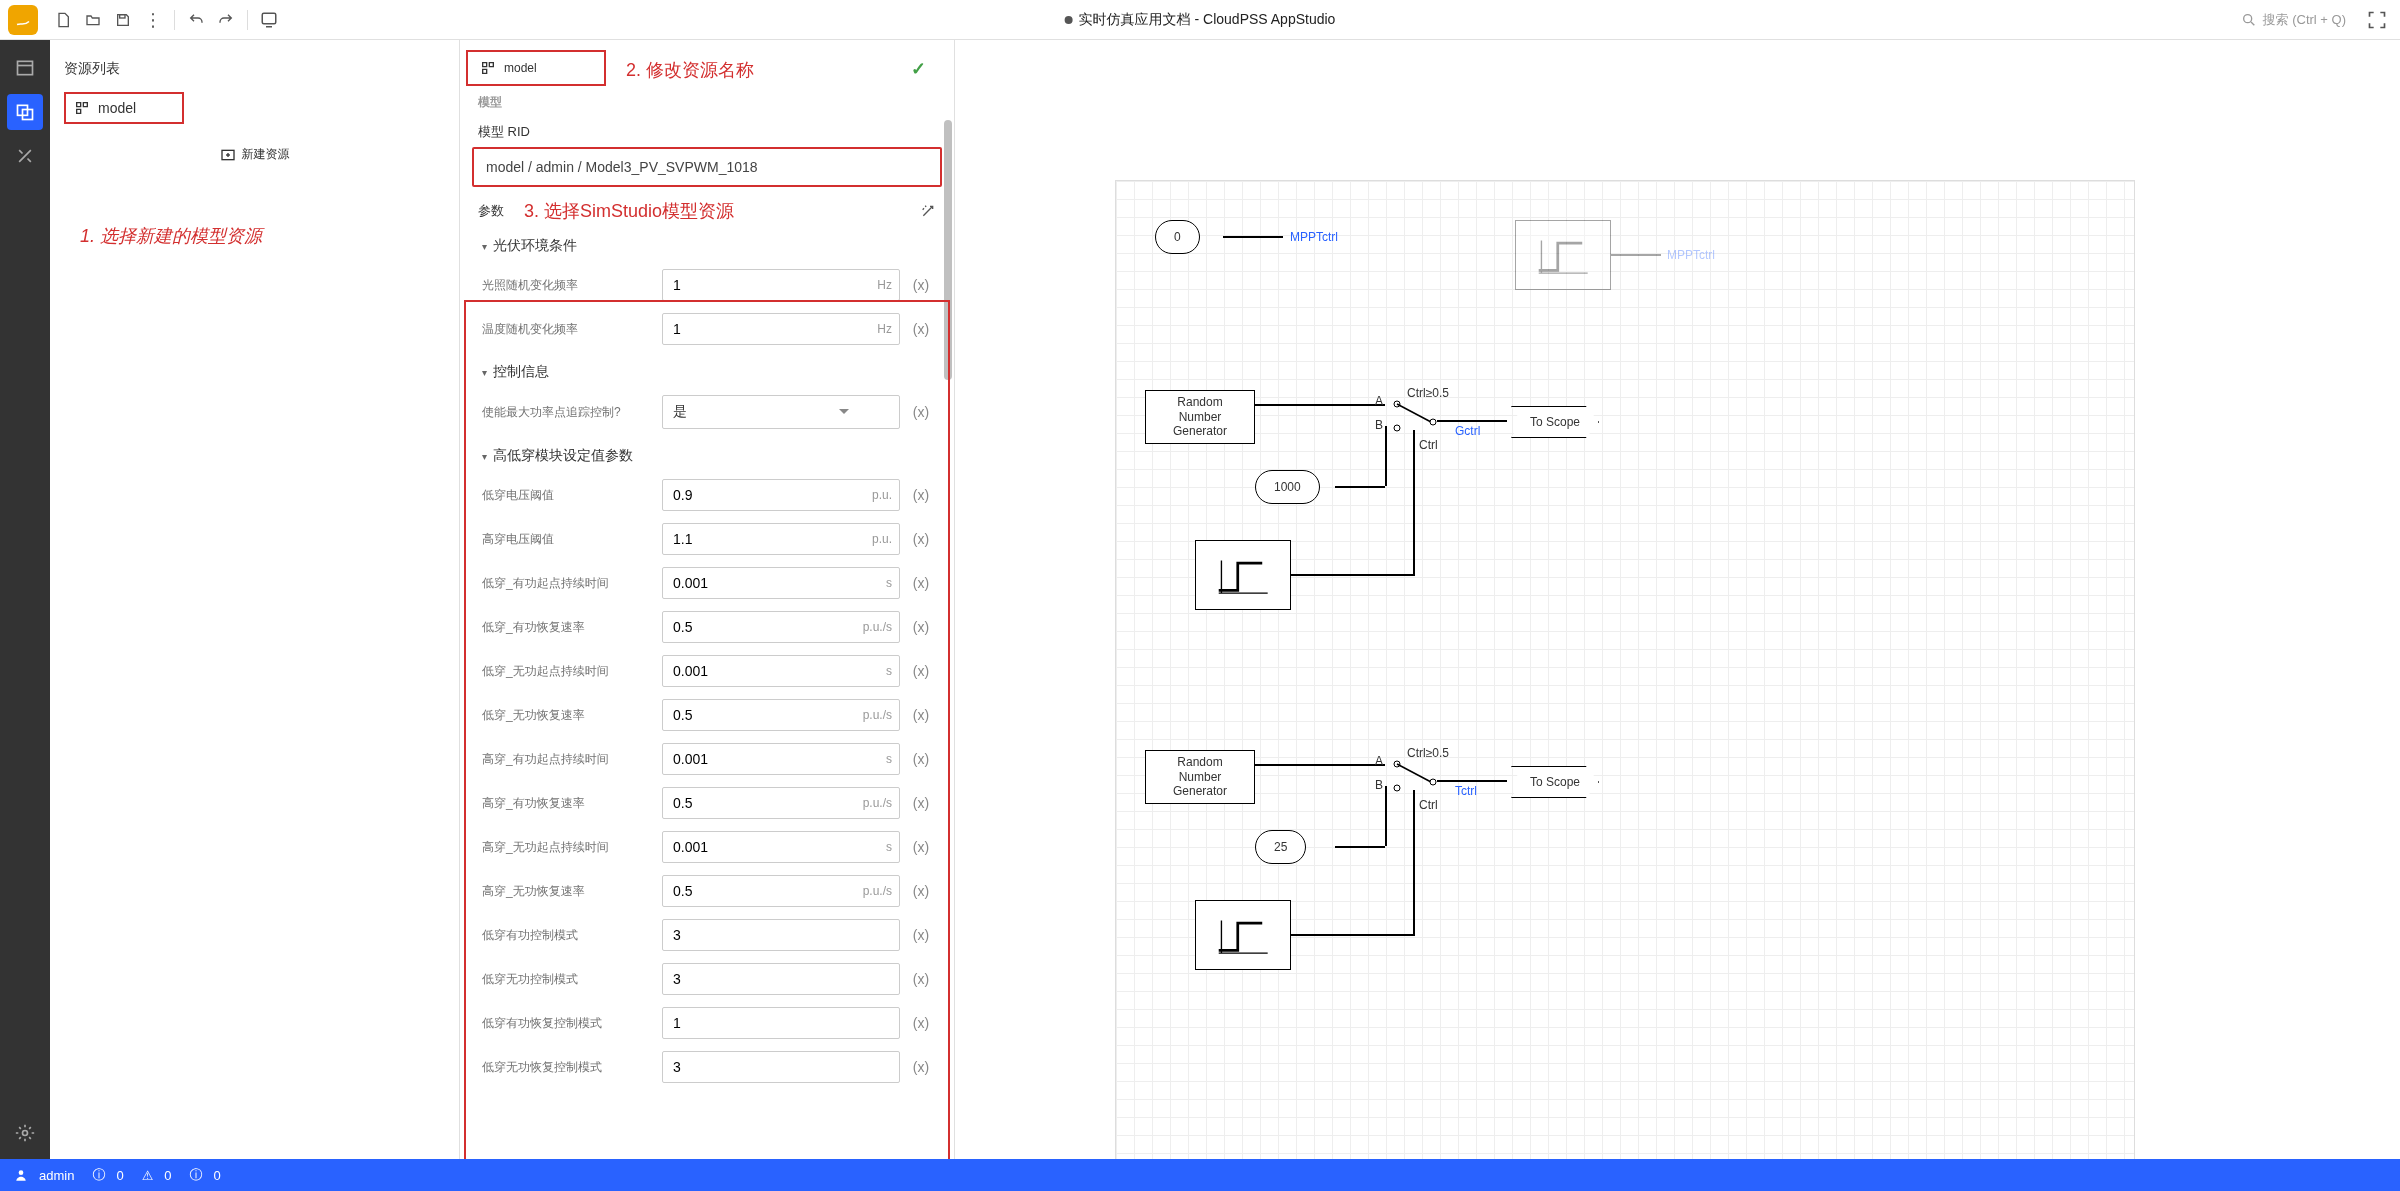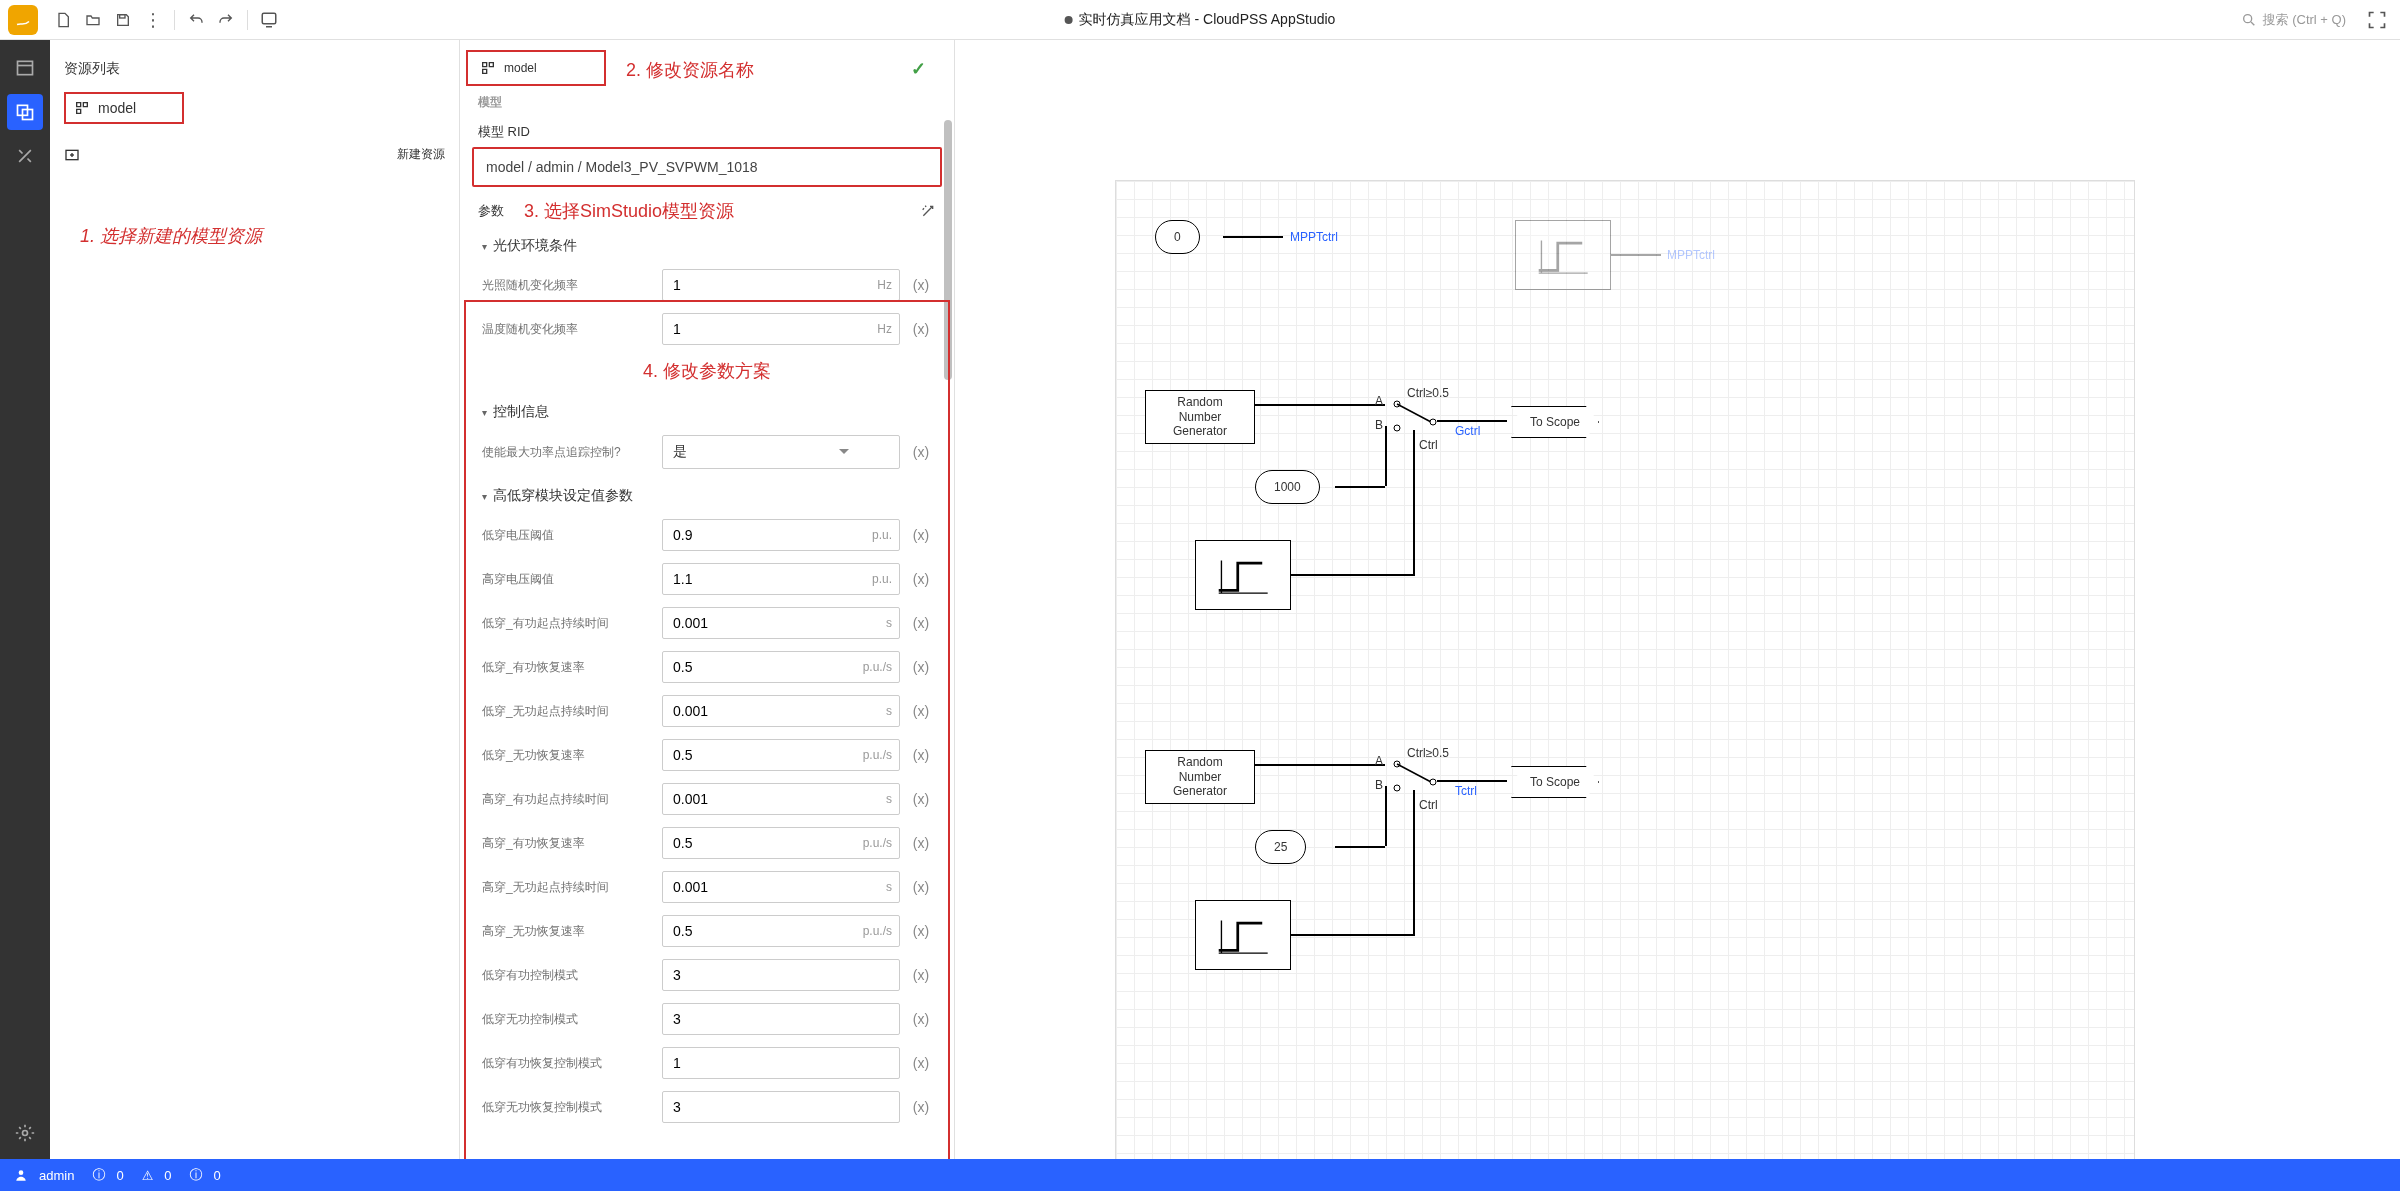--- a/index.html
+++ b/index.html
@@ -20,21 +20,21 @@
   .rail .ritem { width: 36px; height: 36px; margin-bottom: 8px; display: flex; align-items: center; justify-content: center; color: #aaa; border-radius: 4px; cursor: pointer; }
   .rail .ritem.active { background: #2962ff; color: #fff; }
   .rail .spacer { flex: 1; }
 
   
   .panel1 { position: absolute; left: 50px; top: 40px; width: 410px; bottom: 32px; background: #fff; border-right: 1px solid #e0e0e0; padding: 10px 14px; }
   .panel1 .hdr { font-size: 14px; color: #333; margin-bottom: 14px; margin-top: 10px; }
   .panel1 .itemrow { display: flex; align-items: center; padding: 6px 8px; font-size: 14px; color: #333; }
   .panel1 .itemrow .ricon { width: 16px; height: 16px; margin-right: 8px; }
   .redbox1 { border: 2px solid #d32f2f; }
-  .panel1 .newres { display: flex; align-items: center; justify-content: space-between; padding: 8px 0; color: #333; margin-top: 14px; gap: 6px; }
+  .panel1 .newres { display: flex; align-items: center; justify-content: center; padding: 8px 0; color: #333; margin-top: 14px; gap: 6px; }
   .ann { color: #d32f2f; font-size: 18px; position: absolute; }
 
   
   .panel2 { position: absolute; left: 460px; top: 40px; width: 495px; bottom: 32px; background: #fff; border-right: 1px solid #e0e0e0; overflow-y: auto; }
   .p2-inner { padding: 6px 6px 40px; }
   .modelhead { display: flex; align-items: center; padding: 8px 12px; border: 2px solid #d32f2f; margin: 4px 0 6px; gap: 8px; }
   .check { color: #43a047; font-weight: bold; position: absolute; right: 28px; top: 18px; font-size: 18px; }
   .sublabel { font-size: 12px; color: #999; padding: 2px 12px 10px; font-weight: bold; }
   .fieldlbl { font-size: 13px; color: #333; padding: 2px 12px 6px; }
   .ridbox { margin: 0 6px 12px; border: 2px solid #d32f2f; padding: 10px 12px; background: #fff; border-radius: 2px; font-size: 14px; color: #444; }
@@ -222,21 +222,20 @@
         <div class="lbl">光照随机变化频率</div>
         <div class="ctrl"><input type="text" value="1" style=""><span class="unit">Hz</span></div>
         <div class="xbtn">(x)</div>
       </div>
       <div class="formrow">
         <div class="lbl">温度随机变化频率</div>
         <div class="ctrl"><input type="text" value="1" style=""><span class="unit">Hz</span></div>
         <div class="xbtn">(x)</div>
       </div>
 
-      <div style="text-align:center; padding:8px 0;"><span class="anninline" style="margin:0;">4.  修改参数方案</span></div>
 
       <div class="grouptitle">
           <span class="chev">▾</span>
           <span>控制信息</span>
         </div>
       <div class="formrow">
         <div class="lbl">使能最大功率点追踪控制?</div>
         <div class="ctrl">
             <div class="select">
               <span>是</span>

